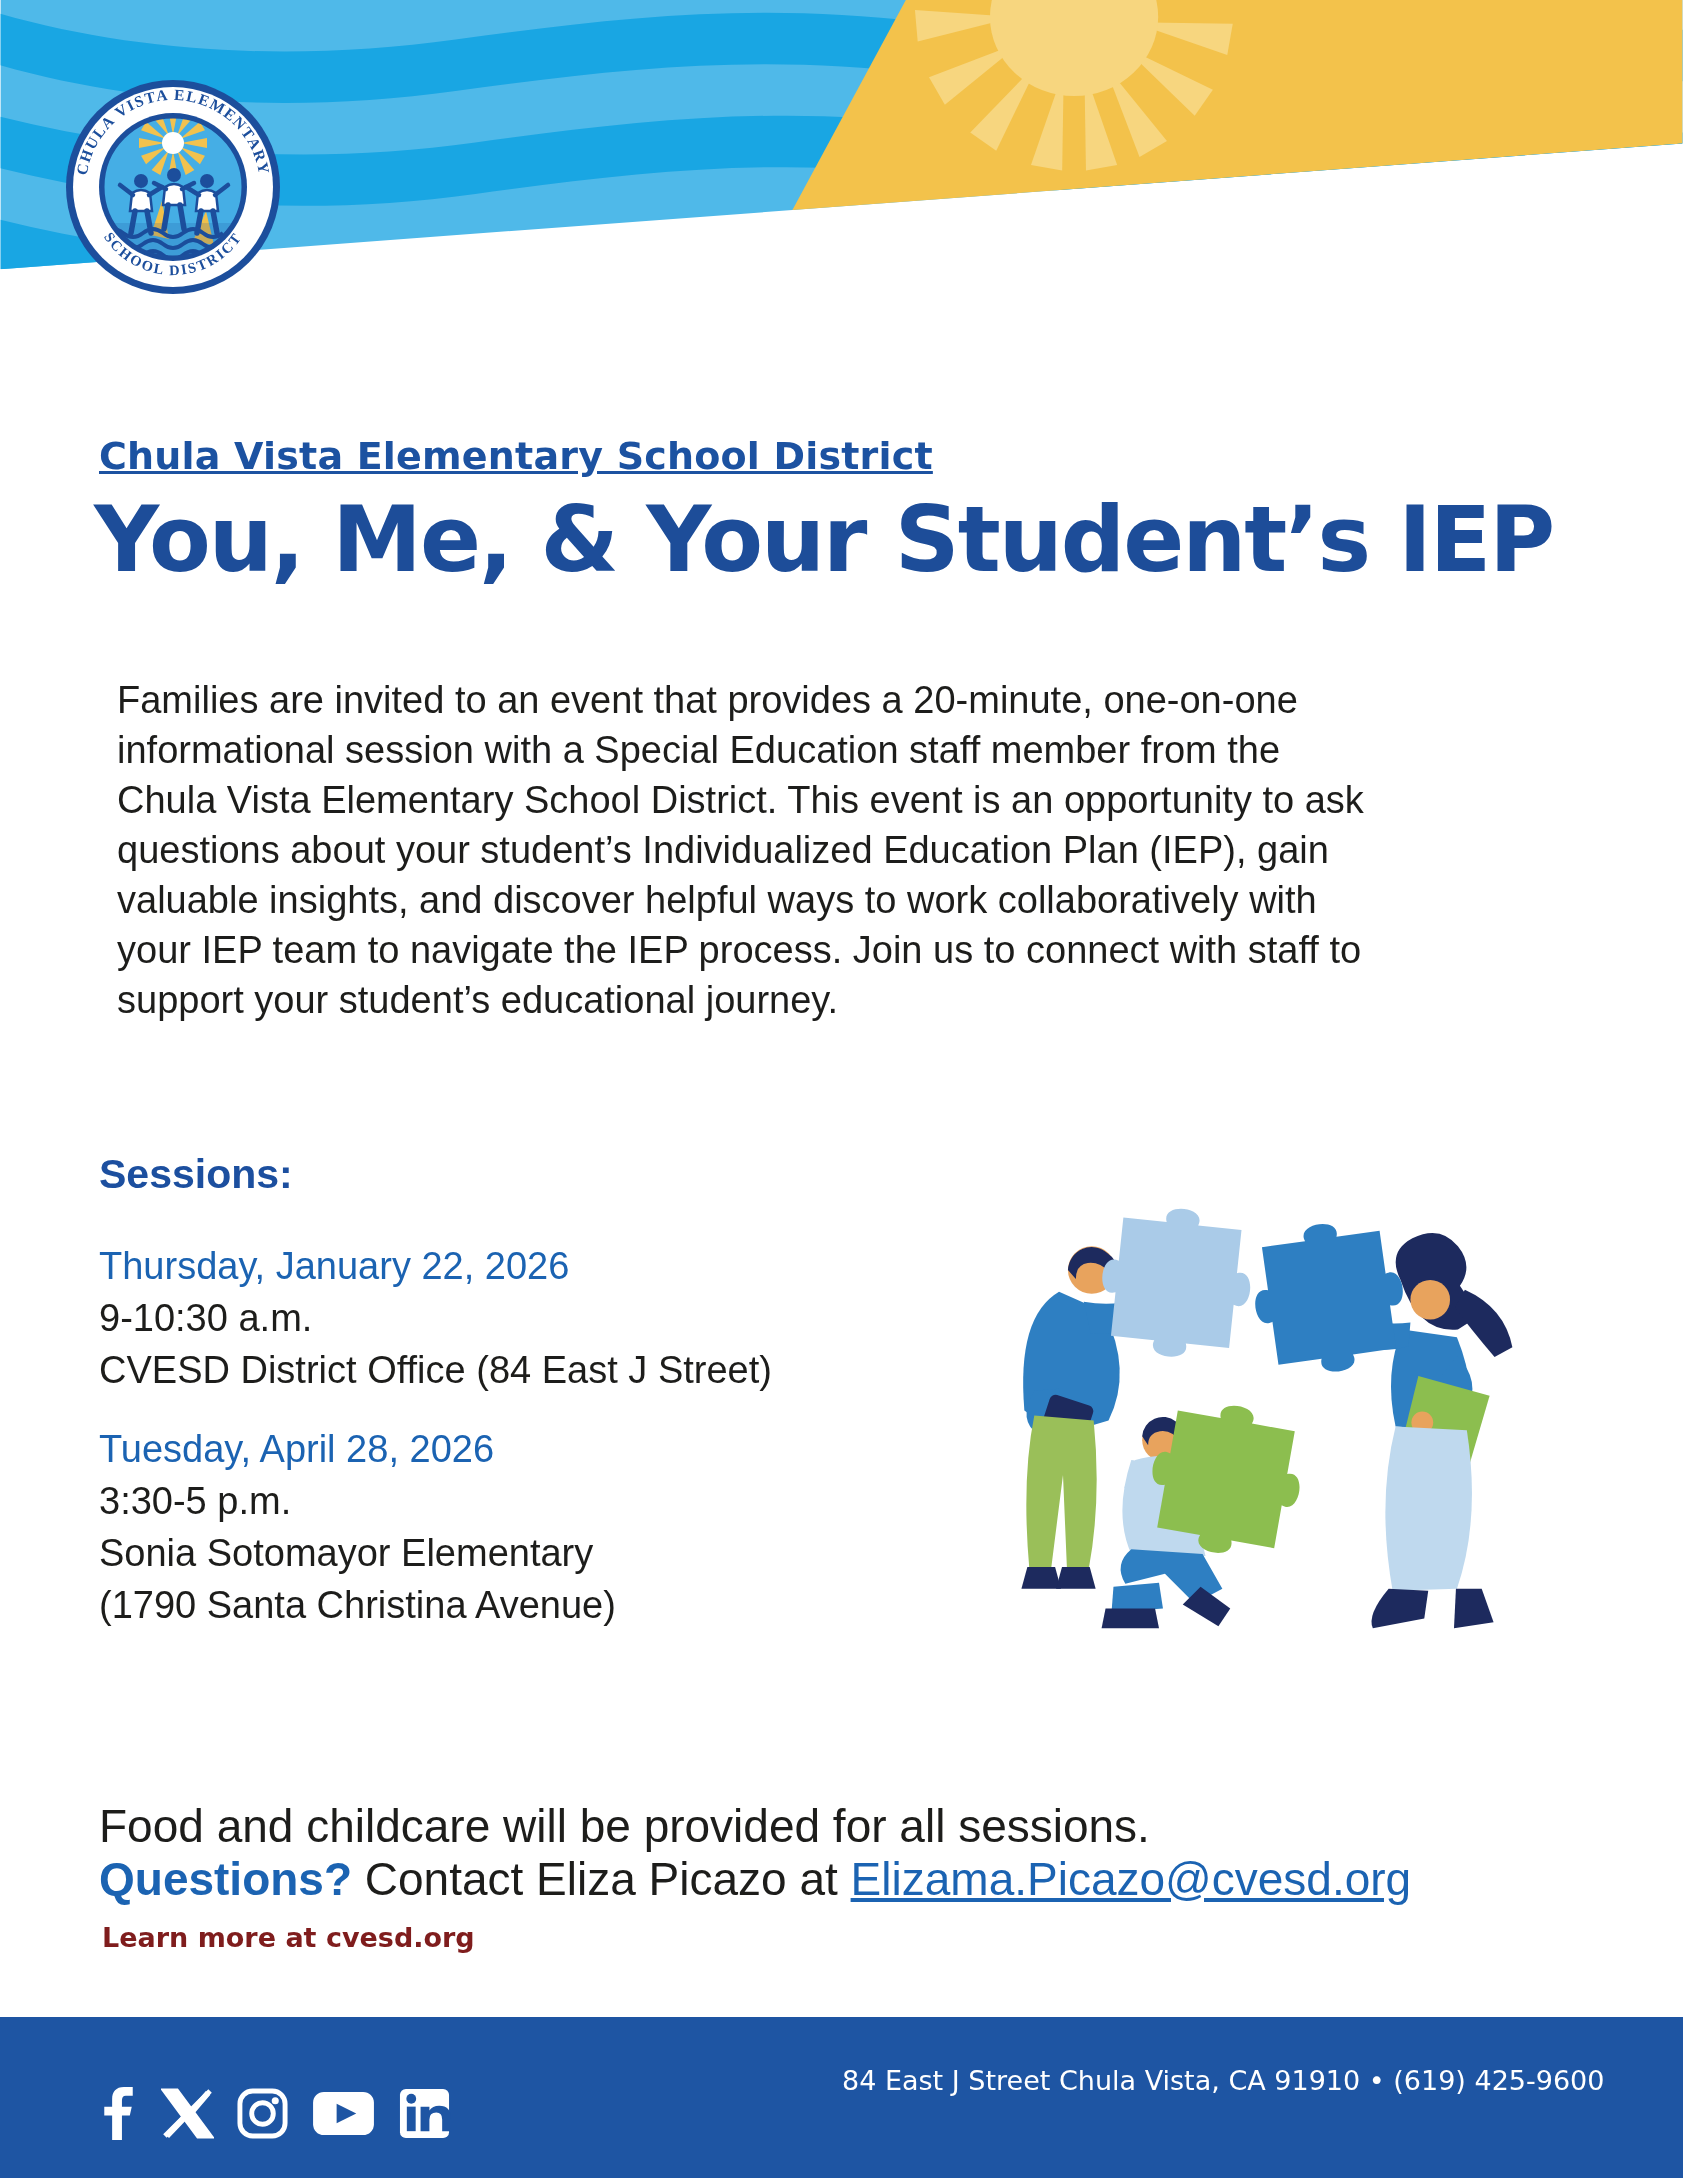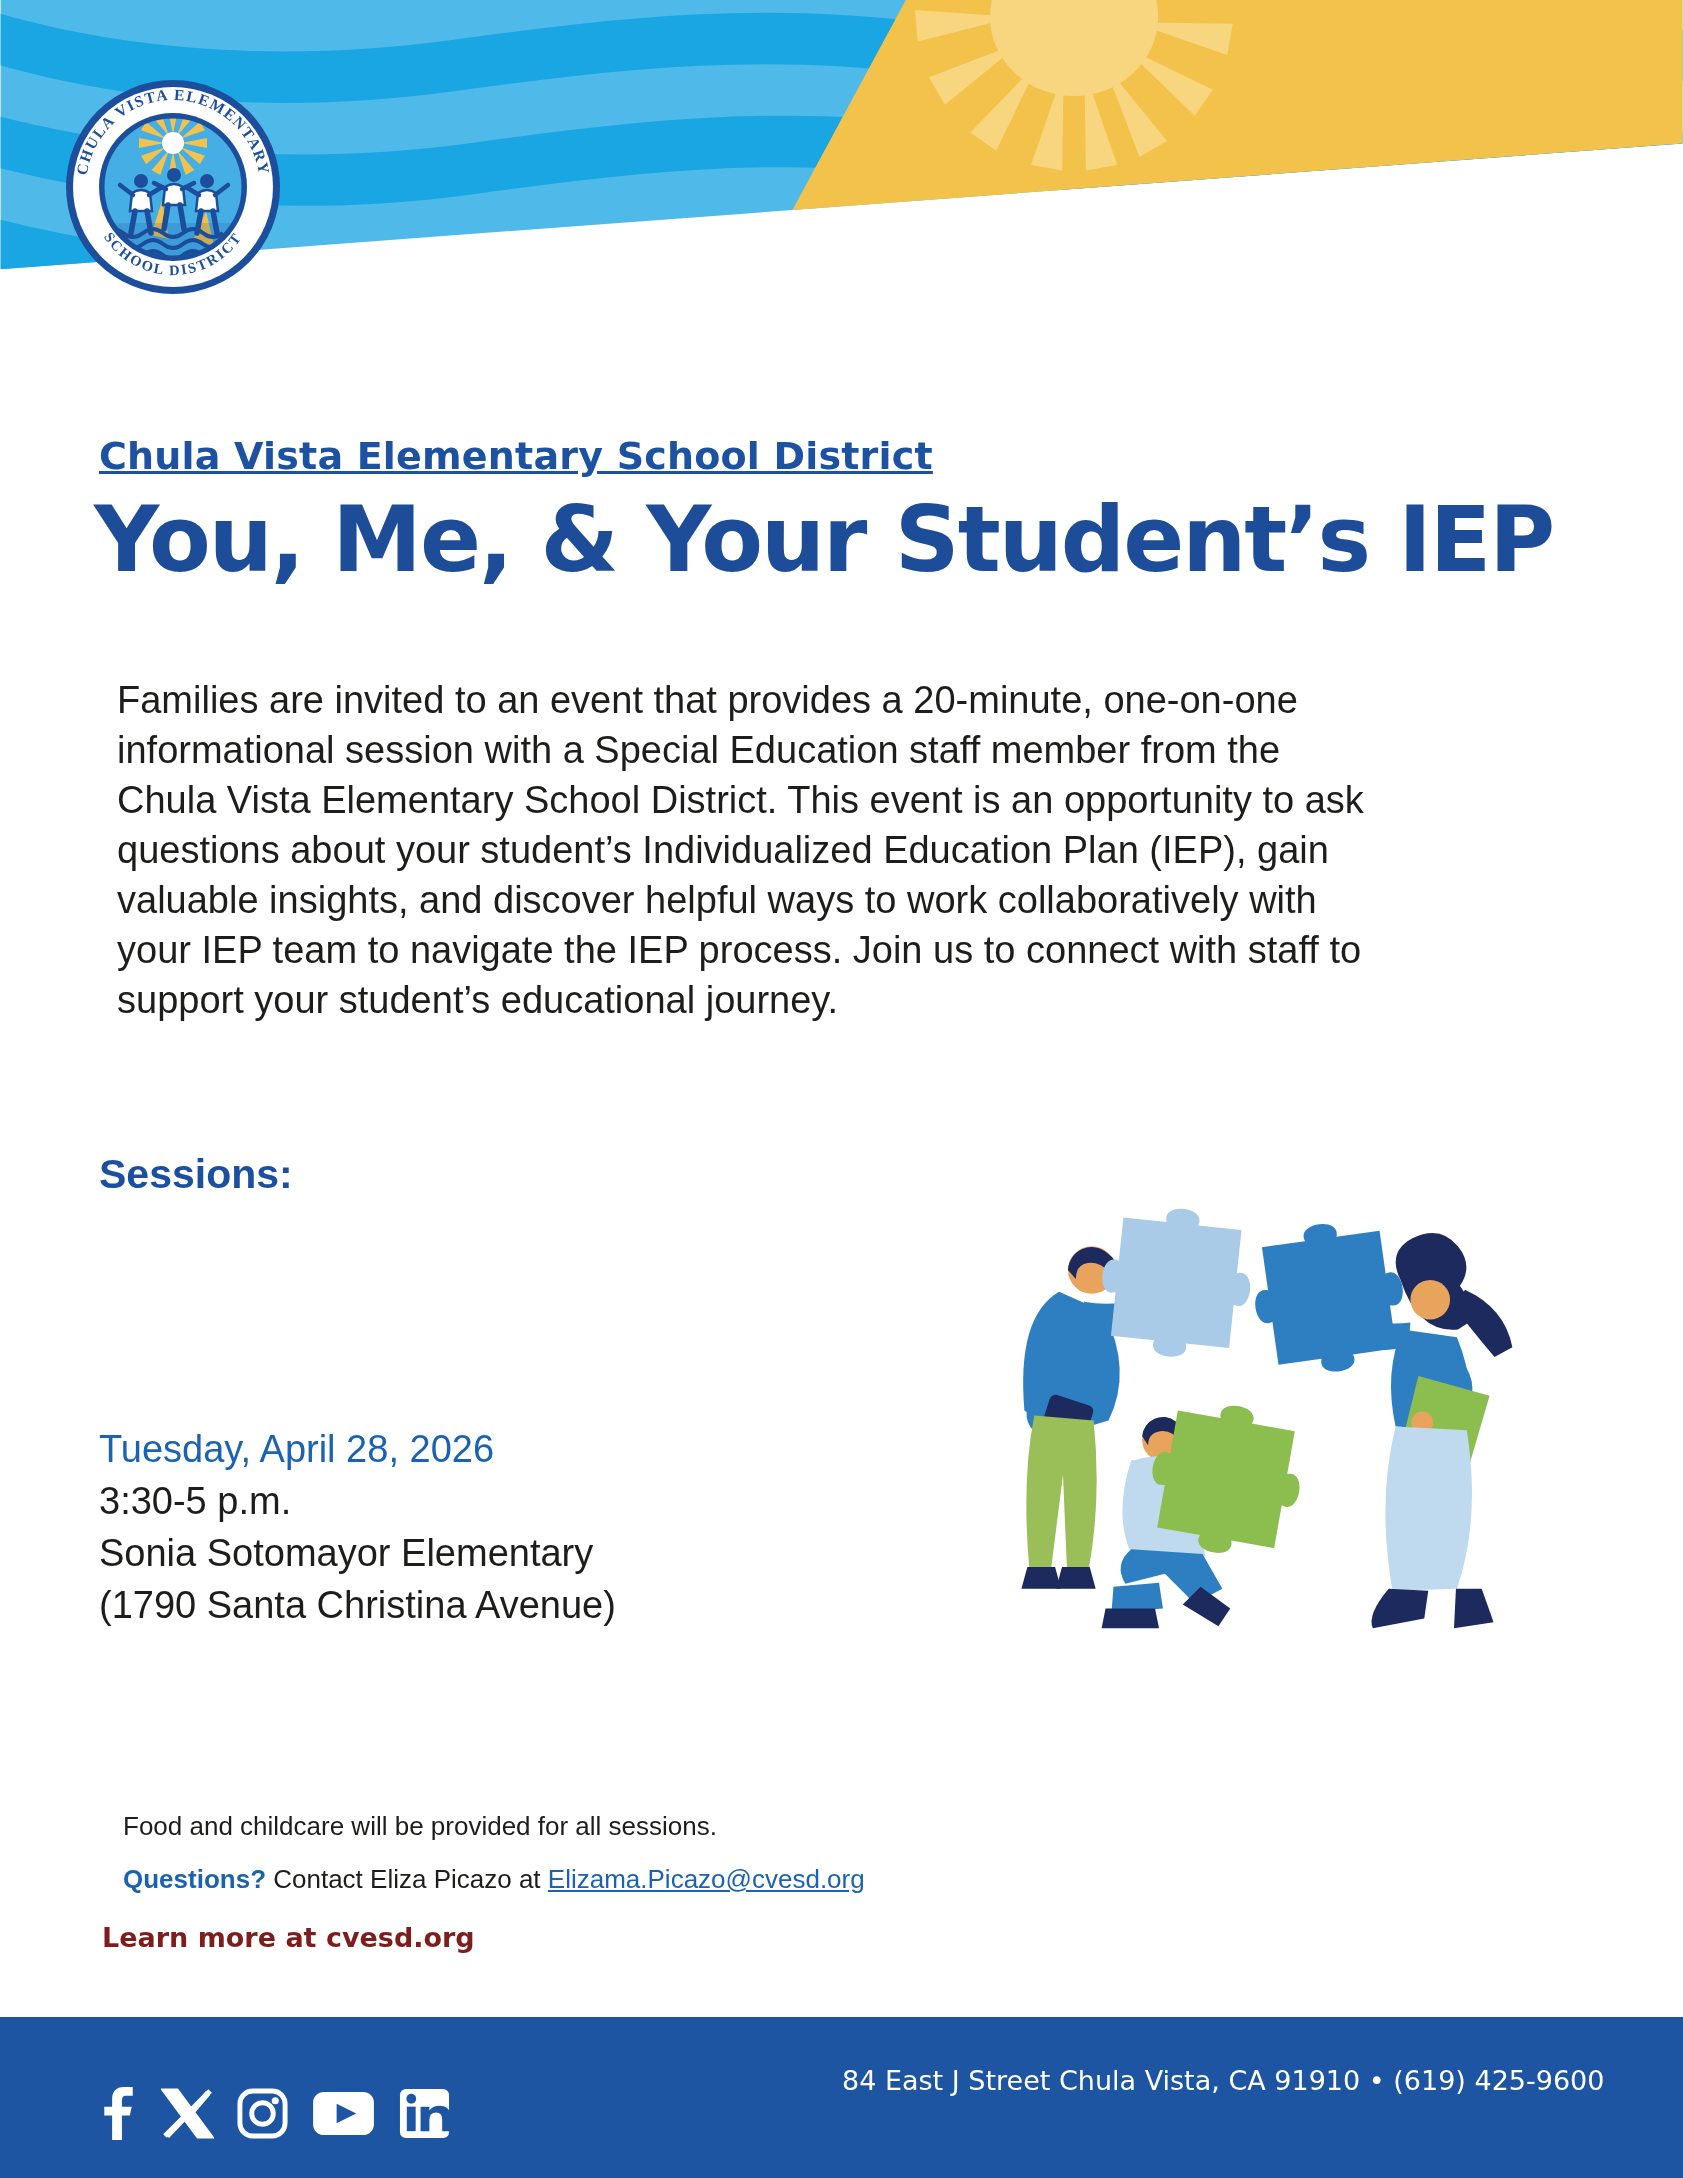--- a/index.html
+++ b/index.html
@@ -26,21 +26,21 @@
   .sessions-heading{left:99px;top:1151px;font-size:41px;font-weight:700;color:#1c4f9f;}
   .session{left:99px;font-size:38px;line-height:52px;color:#1d1d1b;}
   .session .date{color:#1b63b2;}
   .s1{top:1240px;}
   .s2{top:1423px;}
 
   
   .illustration{left:965px;top:1163px;width:584px;height:505px;}
 
   
-  .note{left:99px;top:1800px;font-size:26px;line-height:53px;color:#1d1d1b;margin-left:24px;}
+  .note{left:99px;top:1800px;font-size:46px;line-height:53px;color:#1d1d1b;}
   .note .q{color:#1b63b2;font-weight:700;text-align:center;}
   .note a{color:#1b63b2;text-decoration:underline;cursor:pointer;}
 
   
   .footer{left:0;top:2017px;width:1683px;height:161px;background:#1e55a3;}
   .learn-more{left:102px;top:1922px;font-size:27px;font-weight:700;color:#7f1d1d;
               font-family:"DejaVu Sans","Liberation Sans",sans-serif;}
   .address{left:842px;top:2065px;width:802px;text-align:left;font-size:27px;font-weight:400;color:#ffffff;
            font-family:"DejaVu Sans","Liberation Sans",sans-serif;}
   .social-row{left:99px;top:2087px;display:flex;gap:22px;align-items:center;}
@@ -167,20 +167,25 @@
     <div>informational session with a Special Education staff member from the</div>
     <div>Chula Vista Elementary School District. This event is an opportunity to ask</div>
     <div>questions about your student’s Individualized Education Plan (IEP), gain</div>
     <div>valuable insights, and discover helpful ways to work collaboratively with</div>
     <div>your IEP team to navigate the IEP process. Join us to connect with staff to</div>
     <div>support your student’s educational journey.</div>
   </div>
 
   <div class="abs sessions-heading">Sessions:</div>
 
+  <div class="abs session s1">
+    <div class="date">Thursday, January 22, 2026</div>
+    <div>9-10:30 a.m.</div>
+    <div>CVESD District Office (84 East J Street)</div>
+  </div>
 
   <div class="abs session s2">
     <div class="date">Tuesday, April 28, 2026</div>
     <div>3:30-5 p.m.</div>
     <div>Sonia Sotomayor Elementary</div>
     <div>(1790 Santa Christina Avenue)</div>
   </div>
 
   <svg class="abs illustration" viewBox="0 0 590 510">
     <defs>

